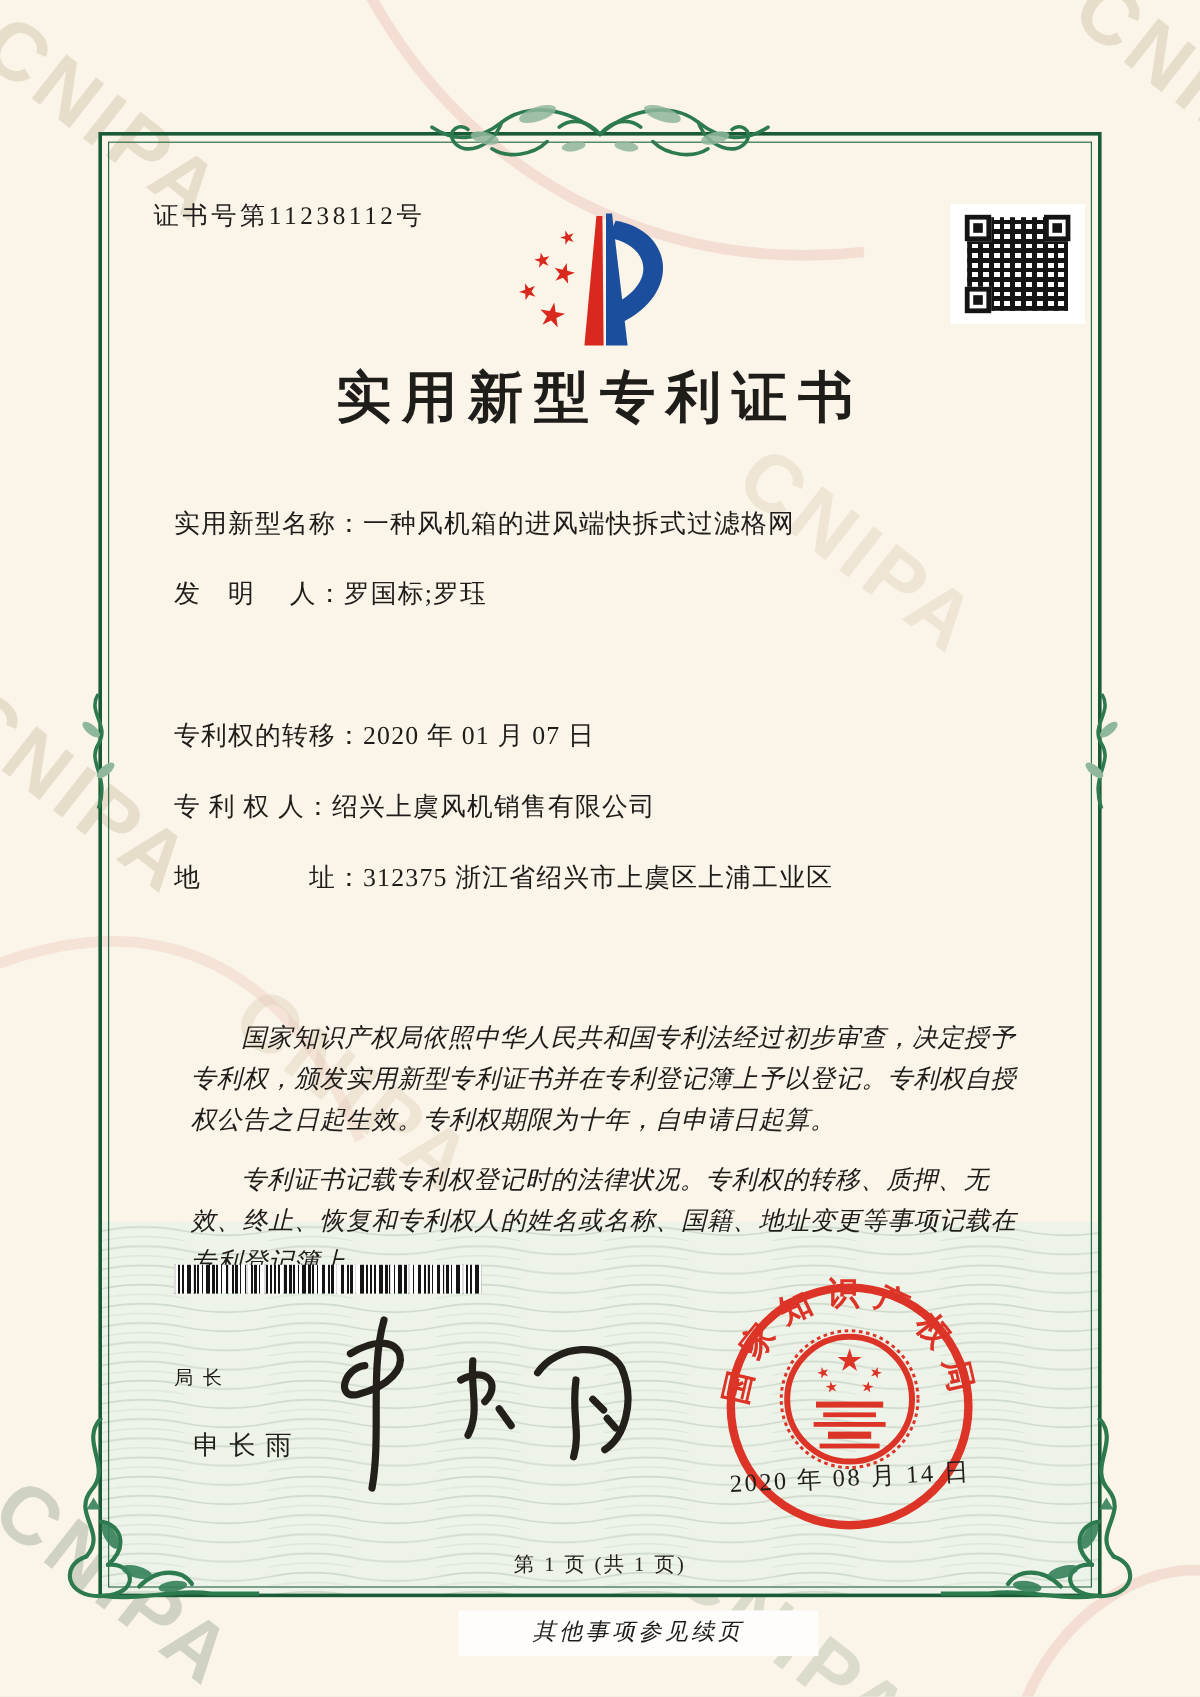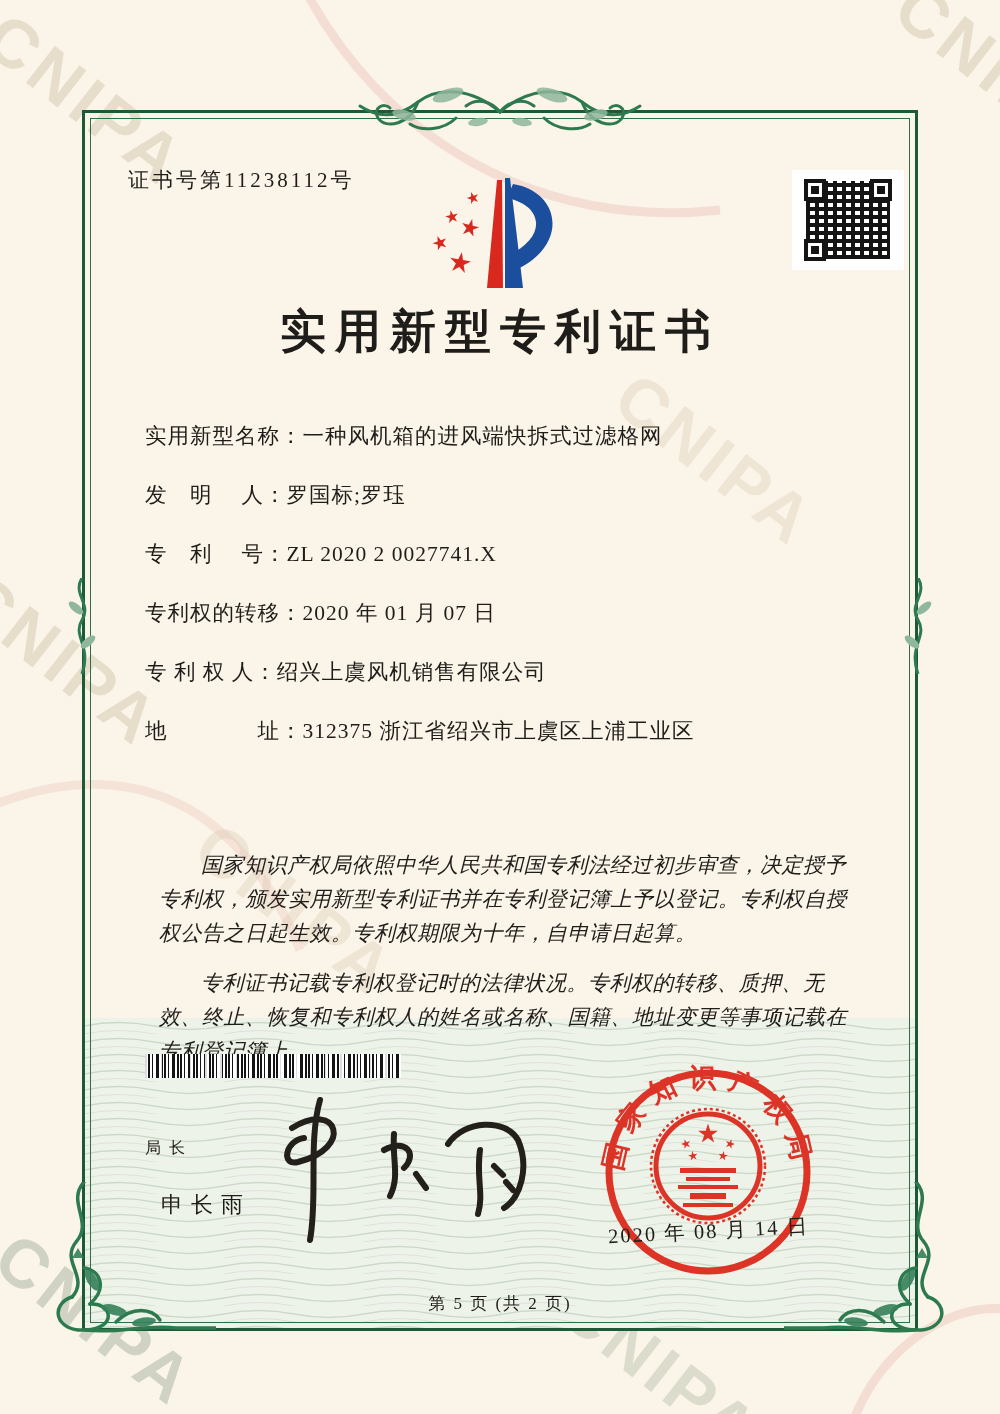--- a/index.html
+++ b/index.html
@@ -189,23 +189,20 @@
     </div>
   </div>
 
   <div class="abs row" style="top:421px">
     <span class="lab">实用新型名称：</span><span class="val">一种风机箱的进风端快拆式过滤格网</span>
   </div>
 
   <div class="abs title">实用新型专利证书</div>
   <div class="abs row" style="top:480px">
     <span class="lab">发　明　 人：</span><span class="val">罗国标;罗珏</span>
-  </div>
-  <div class="abs row" style="top:539px">
-    <span class="lab">专　利　 号：</span><span class="val">ZL 2020 2 0027741.X</span>
   </div>
   <div class="abs row" style="top:598px">
     <span class="lab">专利权的转移：</span><span class="val">2020 年 01 月 07 日</span>
   </div>
   <div class="abs row" style="top:657px">
     <span class="lab">专 利 权 人：</span><span class="val">绍兴上虞风机销售有限公司</span>
   </div>
   <div class="abs row" style="top:716px">
     <span class="lab">地　　　　址：</span><span class="val">312375 浙江省绍兴市上虞区上浦工业区</span>
   </div>
@@ -252,16 +249,17 @@
       <use href="#star" x="-10" y="-10" width="20" height="20" transform="translate(130,100) scale(0.5) rotate(10)"></use>
       <rect x="87" y="112" width="56" height="5"></rect>
       <rect x="93" y="121" width="44" height="4"></rect>
       <rect x="85" y="129" width="60" height="4"></rect>
       <rect x="97" y="137" width="36" height="6"></rect>
       <rect x="90" y="147" width="50" height="4"></rect>
     </g>
     <text x="116" y="182" text-anchor="middle" font-size="20.5" letter-spacing="2" fill="#15120f" transform="rotate(-3 116 182)">2020 年 08 月 14 日</text>
   </svg>
 
-  <div class="abs pagenum">第 5 页 (共 2 页)</div>
-
+  <div class="abs pagenum">第 1 页 (共 1 页)</div>
+
+  <div class="abs noteband">其他事项参见续页</div>
 
 </div>
 
 </body></html>

